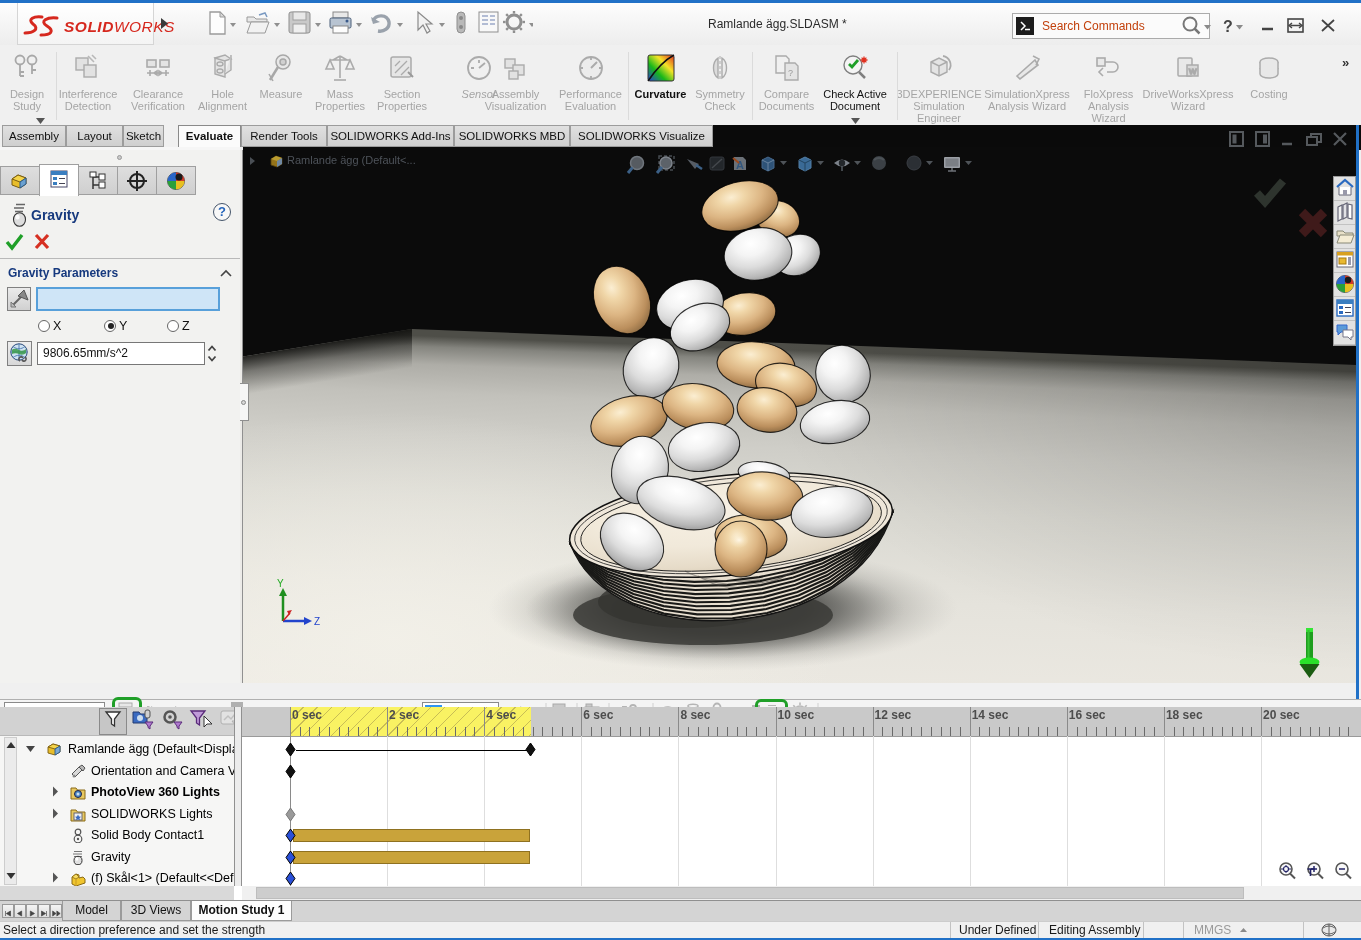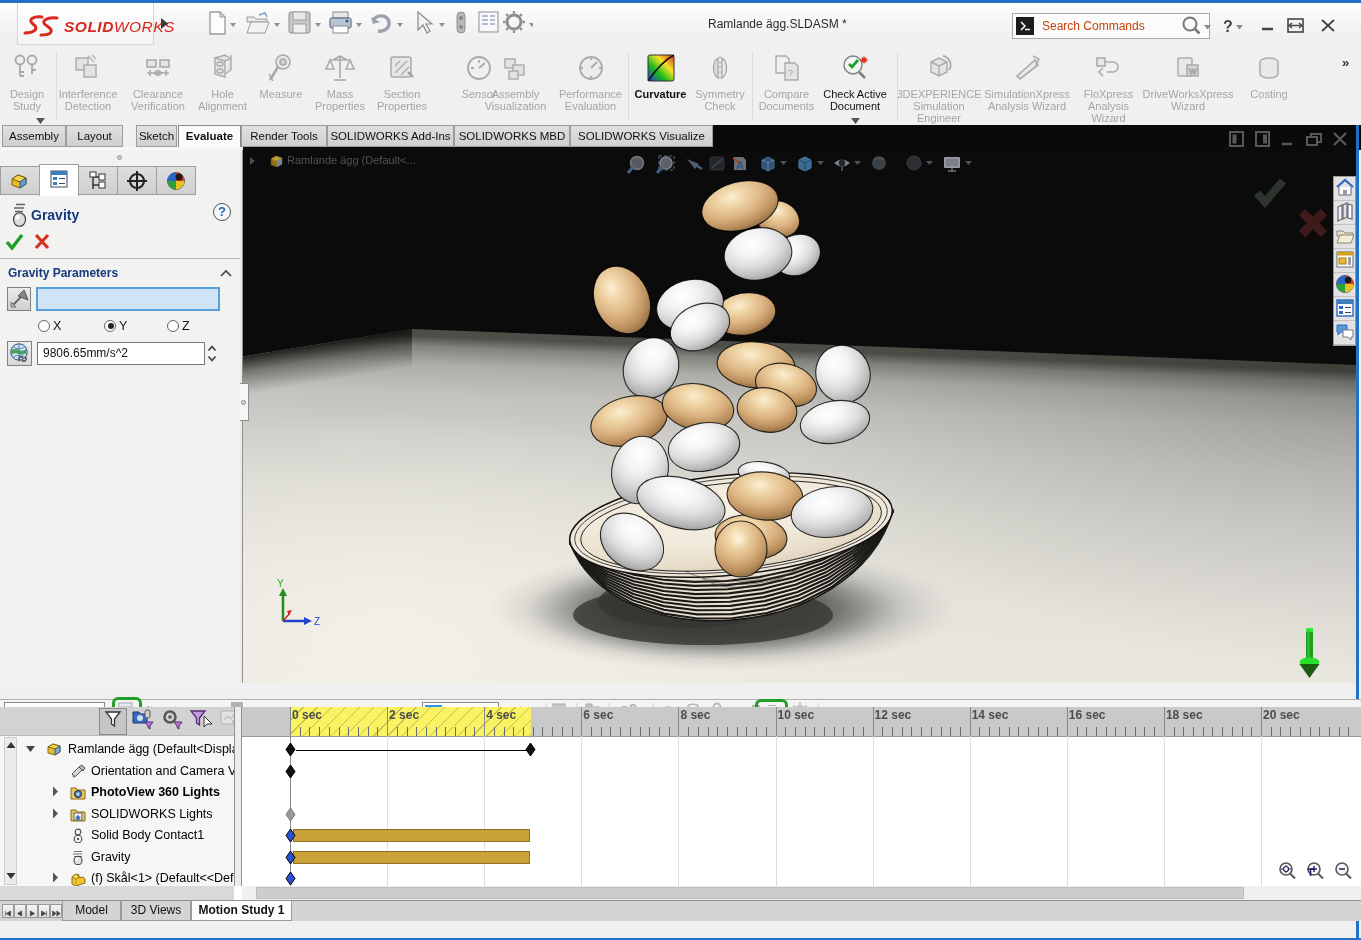--- a/index.html
+++ b/index.html
@@ -323,21 +323,21 @@
         </svg></div>
       <div style="position:absolute;left:851px;top:65px;width:9px;height:6px;"><svg width="9" height="6">
           <path d="M0 0 h9 l-4.5 6 z" fill="#555"></path>
         </svg></div>
       <div style="position:absolute;left:1342px;top:10px;font-size:13px;color:#333;font-weight:bold;">»</div>
     </div>
 <div class="abs tabrow">
       <div class="black"></div>
       <div class="ctab" style="left:2px;width:64px;">Assembly</div>
       <div class="ctab" style="left:66px;width:57px;">Layout</div>
-      <div class="ctab" style="left:136px;width:41px;">Sketch</div>
+      <div class="ctab" style="left:123px;width:41px;">Sketch</div>
       <div class="ctab active" style="left:178px;width:63px;">Evaluate</div>
       <div class="ctab" style="left:241px;width:86px;">Render Tools</div>
       <div class="ctab" style="left:327px;width:127px;">SOLIDWORKS Add-Ins</div>
       <div class="ctab" style="left:454px;width:116px;">SOLIDWORKS MBD</div>
       <div class="ctab" style="left:570px;width:143px;">SOLIDWORKS Visualize</div>
       <svg style="position:absolute;left:1228px;top:6px" width="125" height="17" viewBox="0 0 125 17">
         <rect x="2" y="1" width="13" height="14" fill="none" stroke="#55595d" stroke-width="2"></rect>
         <rect x="4.5" y="3.5" width="4" height="9" fill="#55595d"></rect>
         <rect x="28" y="1" width="13" height="14" fill="none" stroke="#55595d" stroke-width="2"></rect>
         <rect x="35" y="3.5" width="4" height="9" fill="#55595d"></rect>
@@ -1121,13 +1121,28 @@
       <div class="navbtn" style="left:38px;"><svg width="10" height="11" viewBox="0 0 12 10">
           <path d="M3 2 l5 3 -5 3 z M9 2 v6" fill="#444" stroke="#444" stroke-width="0.8"></path>
         </svg></div>
       <div class="navbtn" style="left:50px;"><svg width="10" height="11" viewBox="0 0 12 10">
           <path d="M2 2 l4 3 -4 3 z M7 2 l4 3 -4 3 z" fill="#444" stroke="#444" stroke-width="0.8"></path>
         </svg></div>
       <div class="btab" style="left:62px;width:59px;">Model</div>
       <div class="btab" style="left:121px;width:70px;">3D Views</div>
       <div class="btab active" style="left:191px;width:101px;">Motion Study 1</div>
     </div>
+<div class="abs statusbar">
+      <div style="position:absolute;left:3px;top:1px;">Select a direction preference and set the strength</div>
+      <div class="sseg" style="left:950px;width:88px;padding-left:8px;">Under Defined</div>
+      <div class="sseg" style="left:1038px;width:105px;padding-left:10px;">Editing Assembly</div>
+      <div class="sseg" style="left:1143px;width:40px;"></div>
+      <div class="sseg" style="left:1183px;width:120px;color:#9a9a9a;padding-left:10px;">MMGS<svg style="position:absolute;left:55px;top:5px" width="9" height="6">
+          <path d="M1 5 l3.5-4 3.5 4 z" fill="#8a8a8a"></path>
+        </svg></div>
+      <div class="sseg" style="left:1303px;width:58px;">
+        <svg style="position:absolute;left:17px;top:1px" width="17" height="15" viewBox="0 0 17 15">
+          <ellipse cx="8" cy="7" rx="7" ry="6" fill="#e8e8e8" stroke="#555"></ellipse>
+          <path d="M2 5 q6-4 12 0 M2 9 q6 4 12 0 M8 1 v12" stroke="#555" fill="none" stroke-width="0.9"></path>
+        </svg>
+      </div>
+    </div>
 <div class="abs botline"></div>
 </div>
 </body></html>

